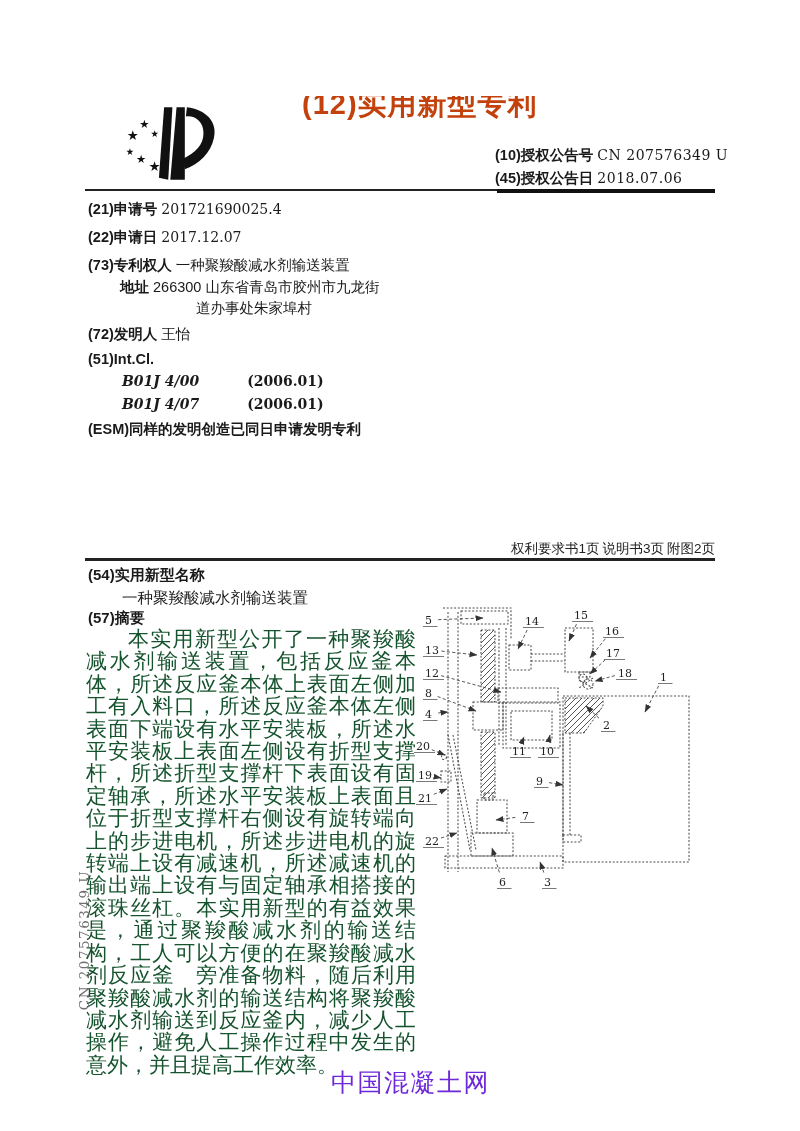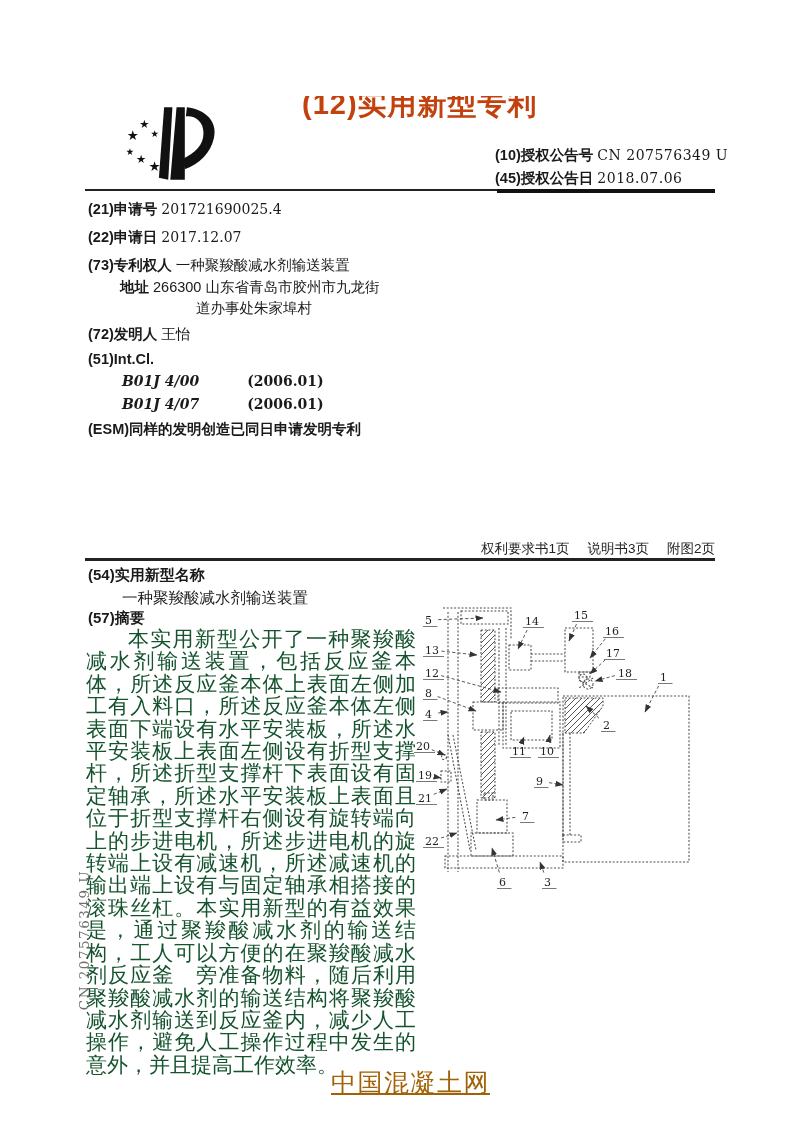--- a/index.html
+++ b/index.html
@@ -23,21 +23,21 @@
 
   
   .bib { font-size:14.5px; white-space:nowrap; }
   .bib b { font-weight:bold; }
   .bib .val { font-family:"DejaVu Serif", serif; font-size:14px; }
   .ipc { font-family:"DejaVu Serif", serif; font-style:italic; font-weight:bold; font-size:14px; }
   .ipc .yr { font-style:normal; font-weight:bold;margin-left:48px; }
 
   
   #pages-info { left:415px; top:540px; width:300px; display:flex; justify-content:flex-end;
-                gap:18px; font-size:13.5px; color:#222; }
+                gap:3px; font-size:13.5px; color:#222; }
 
   
   #abstract-para { left:86px; top:628px; width:330px; font-size:21px; line-height:22.4px;
                    text-align:justify; text-indent:2em; color:#14532d; }
 
   
   #figure-wrap { left:413px; top:585px; width:302px; height:318px; }
   .s  { fill:none; stroke:#4c4c4c; stroke-width:1.05; stroke-dasharray:2,1.7; }
   .sh { fill:url(#hatch); stroke:#4c4c4c; stroke-width:1; stroke-dasharray:2,1.7; }
   .fig-label { font-family:"DejaVu Serif", serif; font-size:11px; fill:#222; }
@@ -267,13 +267,13 @@
       <line x1="3" y1="219.5" x2="24" y2="219.5" class="fig-underline"></line>
       <line x1="20.784766908852593" y1="209.28609323645895" x2="34" y2="204" class="fig-leader" marker-end="url(#arrw)"></line>
       <text x="12" y="260" class="fig-label">22</text>
       <line x1="10" y1="262.5" x2="31" y2="262.5" class="fig-underline"></line>
       <line x1="28.04146487587723" y1="253.00659925462676" x2="44" y2="248" class="fig-leader" marker-end="url(#arrw)"></line>
     </svg>
 </div>
 
 <div id="sidebar-number" class="abs">CN 207576349 U</div>
 
-<div id="watermark" class="abs" style="color: #a16207; text-decoration: underline;">中国混凝土网</div>
+<div id="watermark" class="abs" style="color: #6d28d9;">中国混凝土网</div>
 
 </body></html>

